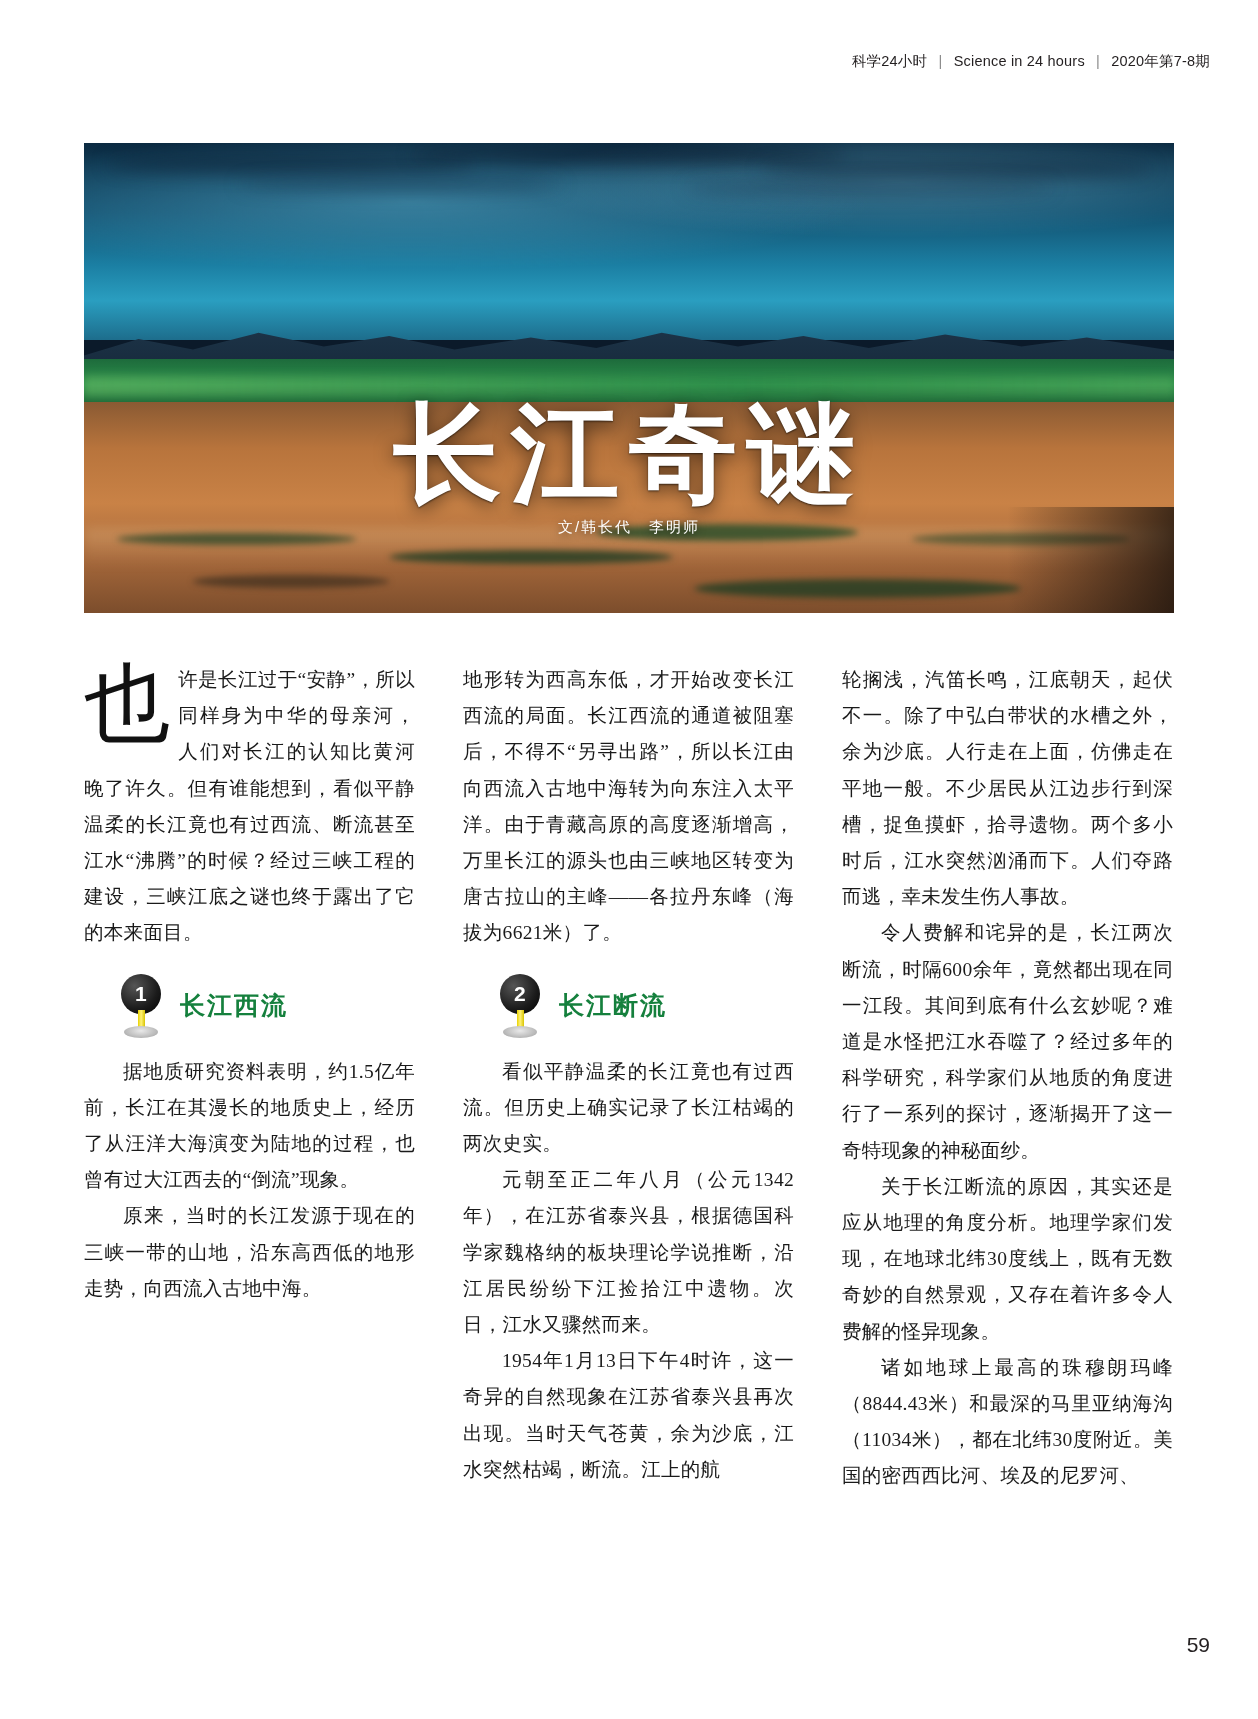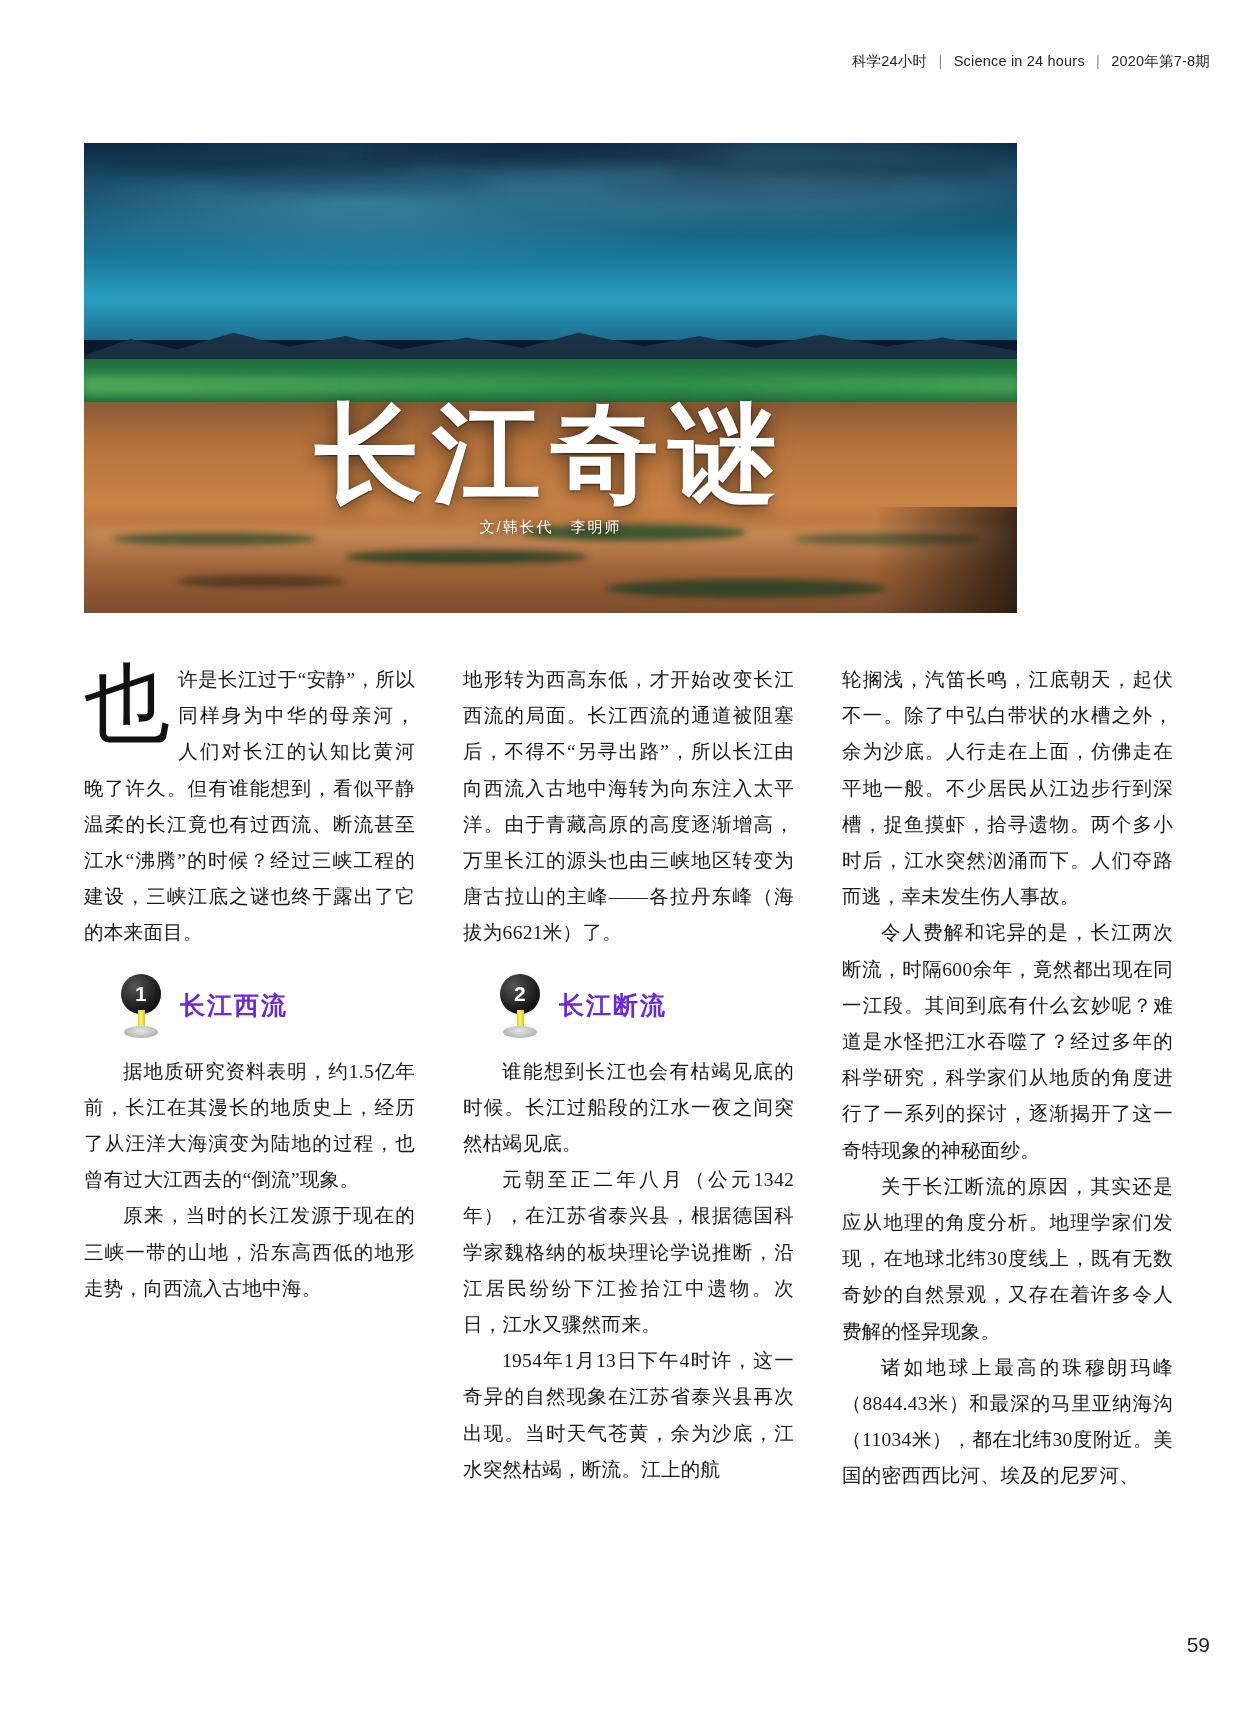--- a/index.html
+++ b/index.html
@@ -32,21 +32,21 @@
     display: inline-block;
     padding: 0 7px;
     color: #8a8a8a;
   }
 
   
   .hero {
     position: absolute;
     left: 84px;
     top: 143px;
-    width: 933px;
+    width: 1090px;
     height: 470px;
     overflow: hidden;
     background: #0b1a2a;
   }
   .sky {
     position: absolute;
     left: 0; top: 0;
     width: 100%;
     height: 42%;
     background:
@@ -220,21 +220,21 @@
     position: absolute;
     left: 6px; top: 52px;
     width: 34px; height: 12px;
     border-radius: 50%;
     background: radial-gradient(ellipse at 50% 40%, #e9e9e9 0%, #bdbdbd 60%, #9d9d9d 100%);
   }
   .section-title {
     font-family: "Liberation Sans", sans-serif;
     font-weight: bold;
     font-size: 25px;
-    color: #6d28d9;
+    color: #15803d;
     letter-spacing: 2px;
   }
 
   
   .page-number {
     position: absolute;
     right: 84px;
     bottom: 62px;
     font-family: "Liberation Sans", sans-serif;
     font-size: 21px;
@@ -302,21 +302,21 @@
 
       <div class="section-head">
         <div class="pin">
           <div class="ball">2</div>
           <div class="stem"></div>
           <div class="base"></div>
         </div>
         <div class="section-title">长江断流</div>
       </div>
 
-      <p>谁能想到长江也会有枯竭见底的时候。长江过船段的江水一夜之间突然枯竭见底。</p>
+      <p>看似平静温柔的长江竟也有过西流。但历史上确实记录了长江枯竭的两次史实。</p>
       <p>元朝至正二年八月（公元1342年），在江苏省泰兴县，根据德国科学家魏格纳的板块理论学说推断，沿江居民纷纷下江捡拾江中遗物。次日，江水又骤然而来。</p>
       <p>1954年1月13日下午4时许，这一奇异的自然现象在江苏省泰兴县再次出现。当时天气苍黄，余为沙底，江水突然枯竭，断流。江上的航</p>
     </div>
 
     <div class="col">
       <p class="noindent">轮搁浅，汽笛长鸣，江底朝天，起伏不一。除了中弘白带状的水槽之外，余为沙底。人行走在上面，仿佛走在平地一般。不少居民从江边步行到深槽，捉鱼摸虾，拾寻遗物。两个多小时后，江水突然汹涌而下。人们夺路而逃，幸未发生伤人事故。</p>
       <p>令人费解和诧异的是，长江两次断流，时隔600余年，竟然都出现在同一江段。其间到底有什么玄妙呢？难道是水怪把江水吞噬了？经过多年的科学研究，科学家们从地质的角度进行了一系列的探讨，逐渐揭开了这一奇特现象的神秘面纱。</p>
       <p>关于长江断流的原因，其实还是应从地理的角度分析。地理学家们发现，在地球北纬30度线上，既有无数奇妙的自然景观，又存在着许多令人费解的怪异现象。</p>
       <p>诸如地球上最高的珠穆朗玛峰（8844.43米）和最深的马里亚纳海沟（11034米），都在北纬30度附近。美国的密西西比河、埃及的尼罗河、</p>
     </div>

